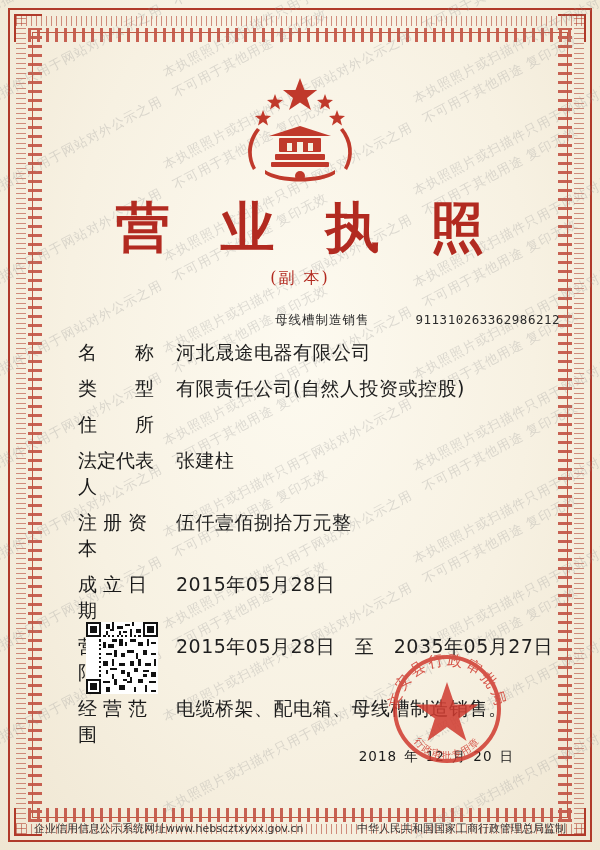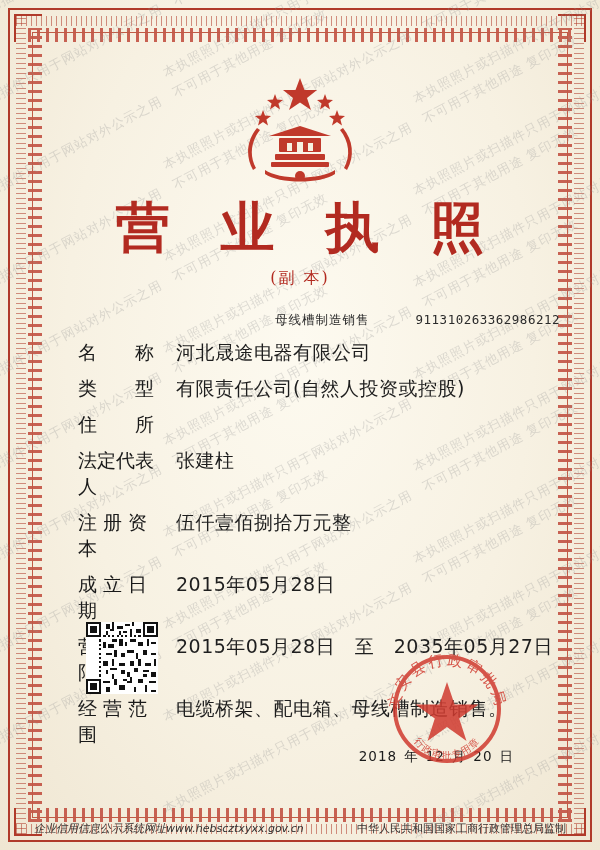--- a/index.html
+++ b/index.html
@@ -225,21 +225,21 @@
     bottom: 14px;
     left: 34px;
     right: 34px;
     display: flex;
     justify-content: space-between;
     align-items: baseline;
     font-size: 11px;
     color: #333;
     z-index: 8;
   }
-  .footer .site { letter-spacing: 0; font-style: italic; }
+  .footer .site { letter-spacing: 0; }
   .footer .site .url { color: #333; }
   .footer .right { letter-spacing: 0; }
 </style>
 </head>
 <body>
 
 <div class="license">
 
   <div class="border-outer"></div>
   <div class="border-pattern"></div>

